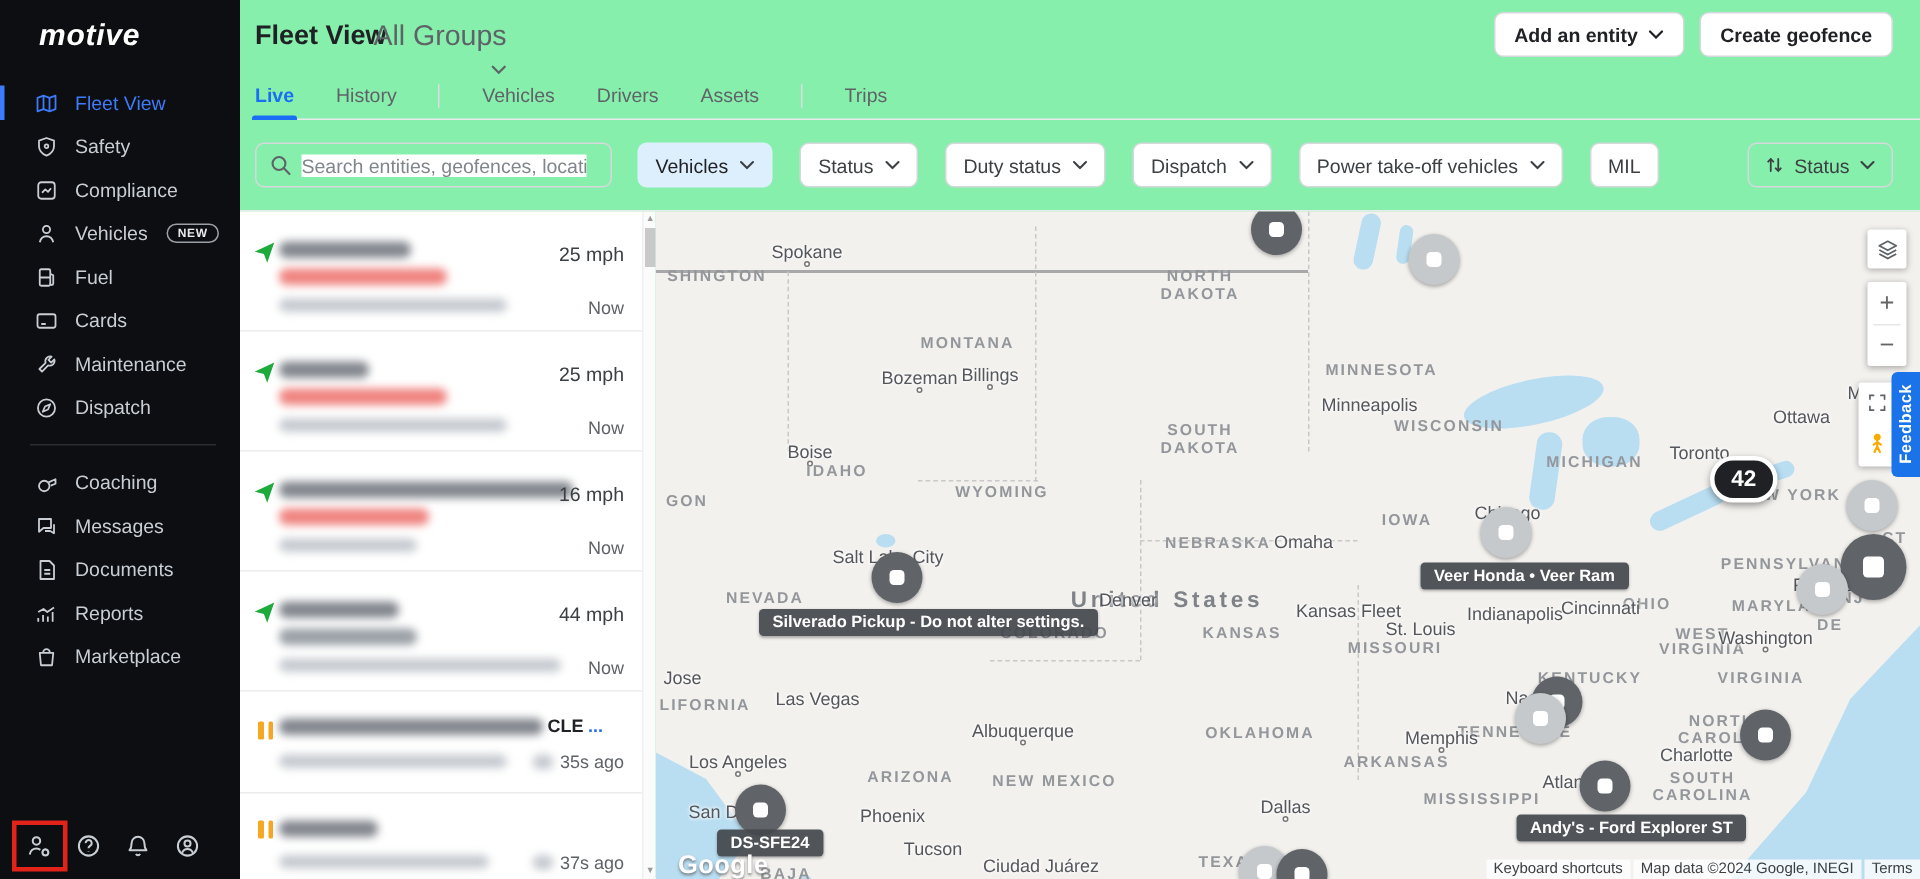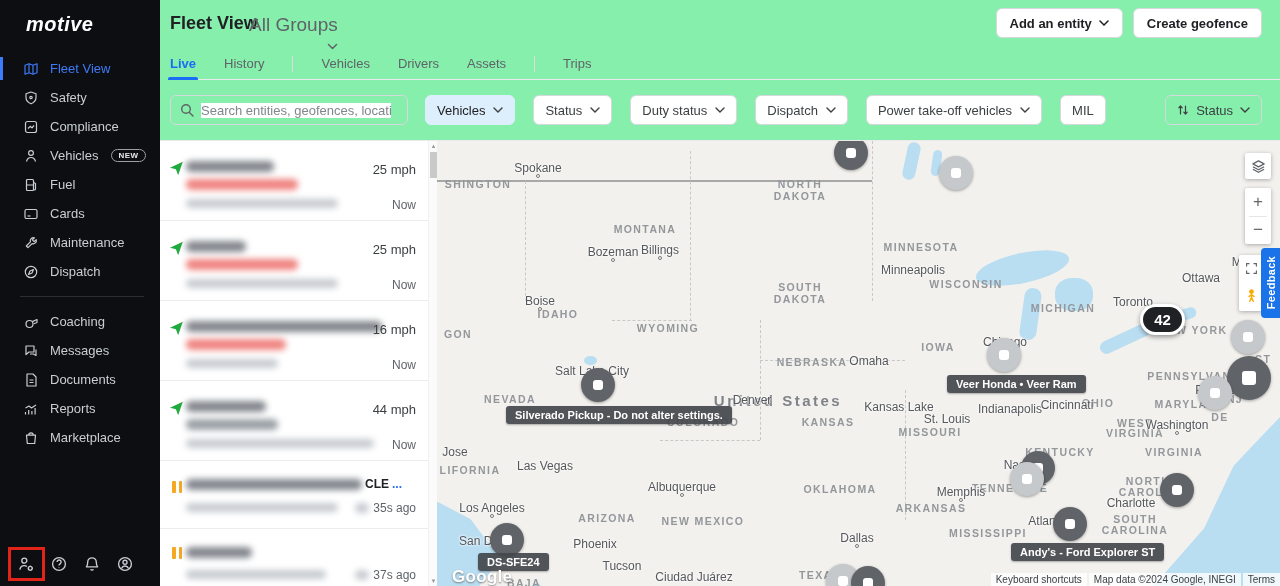--- a/index.html
+++ b/index.html
@@ -510,21 +510,21 @@
         <span class="ml ml-city" style="left: 108px; top: 325px;">Las Vegas</span>
         <span class="ml ml-city" style="left: 55px; top: 367px;">Los Angeles</span>
         <span class="mdot" style="left: 55px; top: 375px;"></span>
         <span class="ml ml-city" style="left: 50px; top: 400px;">San Diego</span>
         <span class="ml ml-city" style="left: 158px; top: 403px;">Phoenix</span>
         <span class="ml ml-city" style="left: 185px; top: 425px;">Tucson</span>
         <span class="ml ml-city" style="left: 245px; top: 346px;">Albuquerque</span>
         <span class="mdot" style="left: 245px; top: 354px;"></span>
         <span class="ml ml-city" style="left: 315px; top: 259px;">Denver</span>
         <span class="ml ml-city" style="left: 432px; top: 220px;">Omaha</span>
-        <span class="ml ml-city" style="left: 462px; top: 266px;">Kansas Lake</span>
+        <span class="ml ml-city" style="left: 462px; top: 266px;">Kansas Fleet</span>
         <span class="ml ml-city" style="left: 510px; top: 278px;">St. Louis</span>
         <span class="ml ml-city" style="left: 568px; top: 201px;">Chicago</span>
         <span class="ml ml-city" style="left: 573px; top: 268px;">Indianapolis</span>
         <span class="ml ml-city" style="left: 630px; top: 264px;">Cincinnati</span>
         <span class="ml ml-city" style="left: 591px; top: 324px;">Nashville</span>
         <span class="ml ml-city" style="left: 524px; top: 351px;">Memphis</span>
         <span class="mdot" style="left: 524px; top: 359px;"></span>
         <span class="ml ml-city" style="left: 694px; top: 362px;">Charlotte</span>
         <span class="ml ml-city" style="left: 610px; top: 380px;">Atlanta</span>
         <span class="ml ml-city" style="left: 420px; top: 397px;">Dallas</span>

